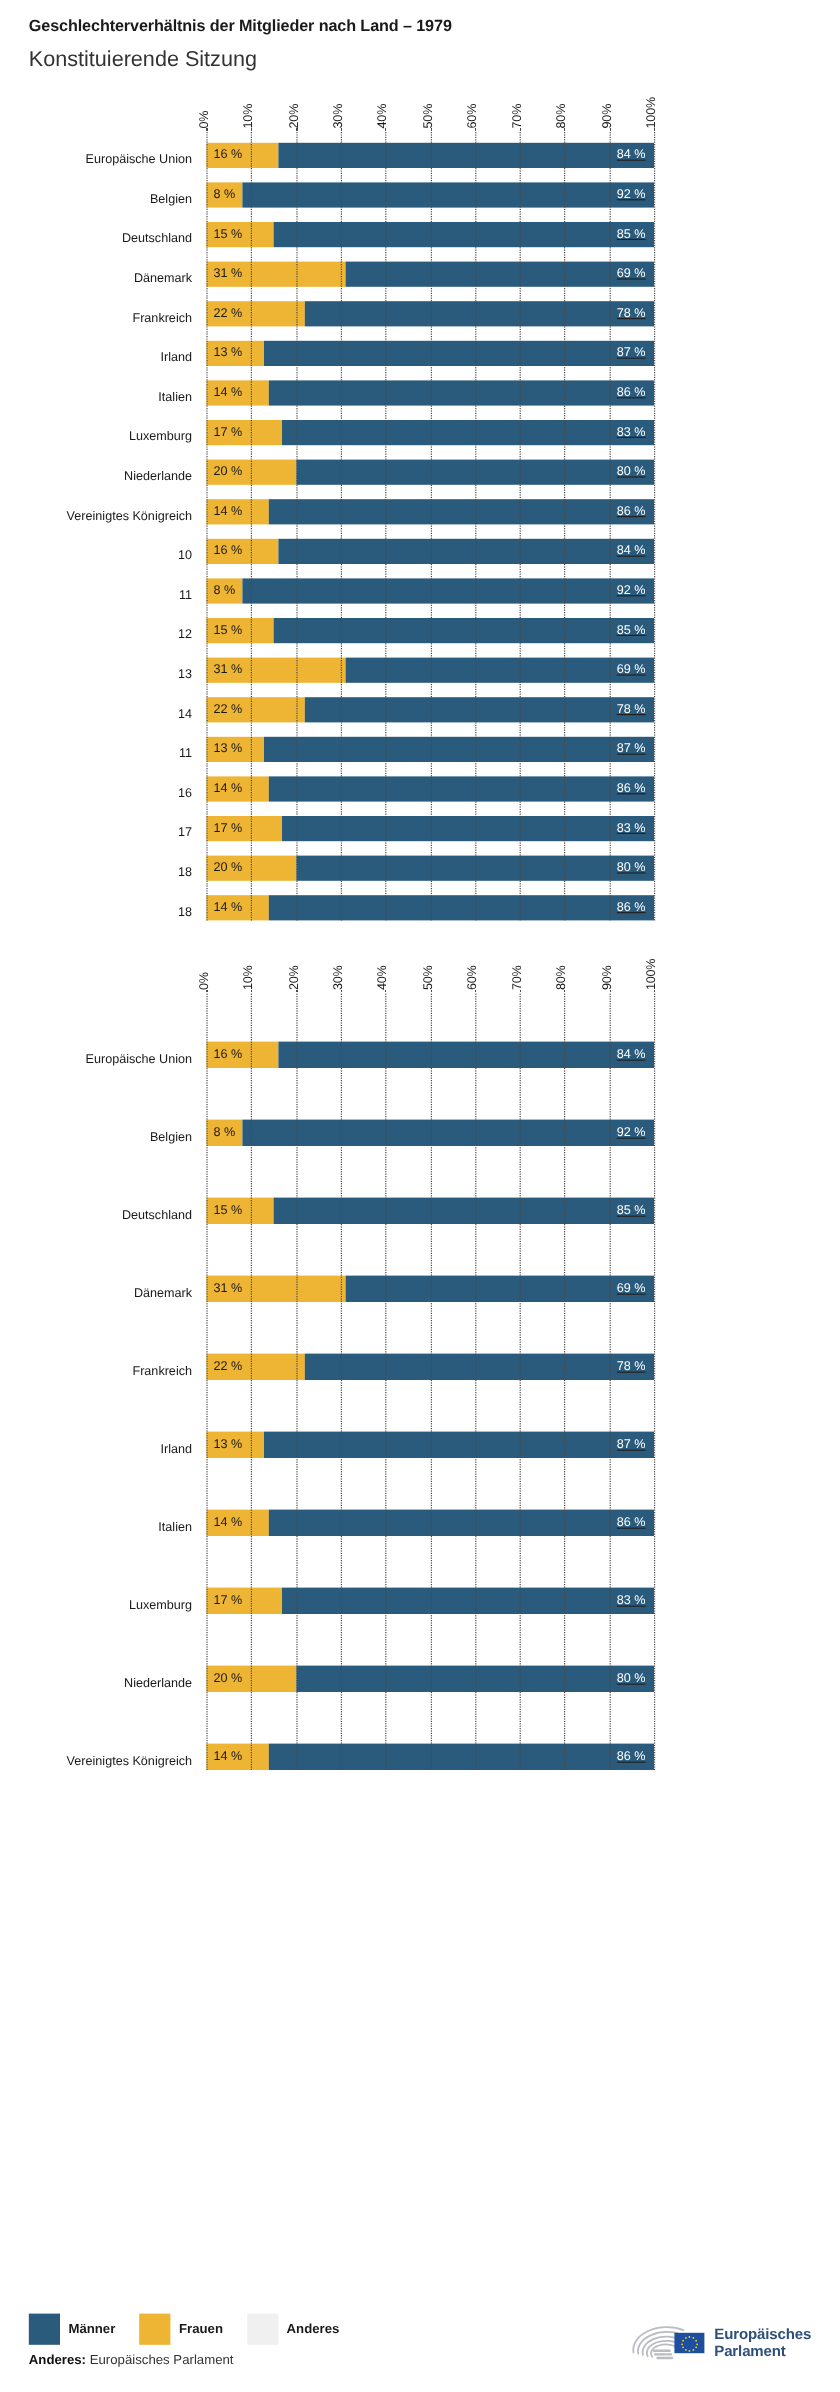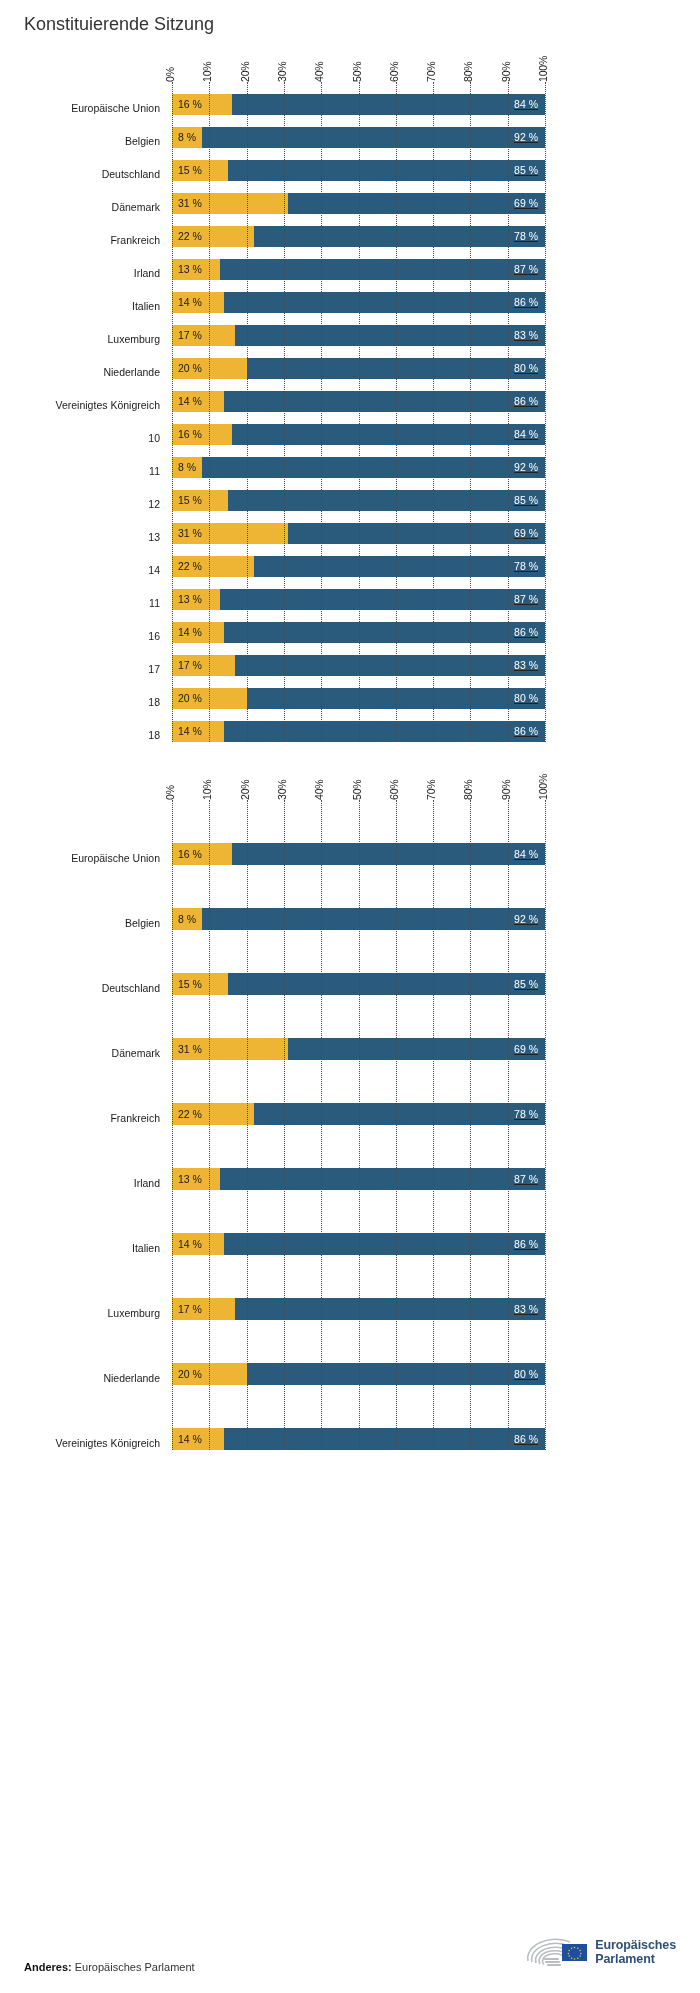--- a/index.html
+++ b/index.html
@@ -148,20 +148,21 @@
     font-weight: bold;
     color: #2f4f7a;
     line-height: 1.12;
     letter-spacing: -0.1px;
   }
 </style>
 </head>
 <body>
 
 <div class="header">
+  <div class="chart-title">Geschlechterverhältnis der Mitglieder nach Land – 1979</div>
   <div class="chart-subtitle">Konstituierende Sitzung</div>
 </div>
 
 <div id="chart-1" class="chart-block">
     <div class="axis-strip">
       <span class="tick-label" style="left: calc(0% + 4px);">0%</span>
       <span class="tick-label" style="left: calc(10% + 4px);">10%</span>
       <span class="tick-label" style="left: calc(20% + 4px);">20%</span>
       <span class="tick-label" style="left: calc(30% + 4px);">30%</span>
       <span class="tick-label" style="left: calc(40% + 4px);">40%</span>
@@ -605,20 +606,34 @@
             </div>
           </div>
         </div>
       </div>
     </div>
   </div>
 
 <div class="footer">
   <div class="footer-inner">
     <div class="legend">
+      <div class="legend-items" id="legend-items">
+          <div class="legend-item">
+            <span class="swatch" style="background: rgb(42, 91, 124);"></span>
+            <span class="legend-text">Männer</span>
+          </div>
+          <div class="legend-item">
+            <span class="swatch" style="background: rgb(238, 180, 51);"></span>
+            <span class="legend-text">Frauen</span>
+          </div>
+          <div class="legend-item">
+            <span class="swatch" style="background: rgb(240, 240, 240);"></span>
+            <span class="legend-text">Anderes</span>
+          </div>
+        </div>
       <div class="source-line">
         <b>Anderes:</b>
         <span>Europäisches Parlament</span>
       </div>
     </div>
     <div class="ep-logo">
       <div class="ep-mark">
         <svg width="62" height="34" viewBox="0 0 62 34" aria-hidden="true">
           <g fill="none" stroke="#b9bcc0" stroke-width="1.5">
             <path d="M2 26 A28 19 0 0 1 44 7"></path>

